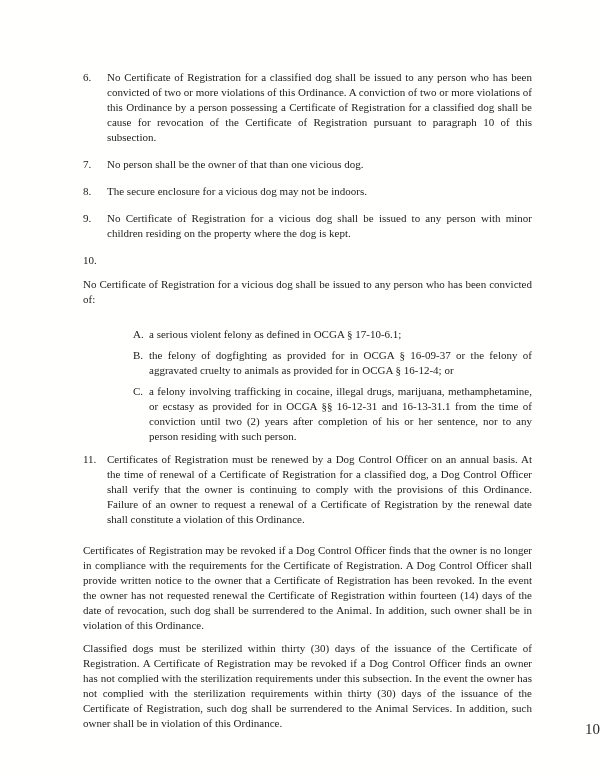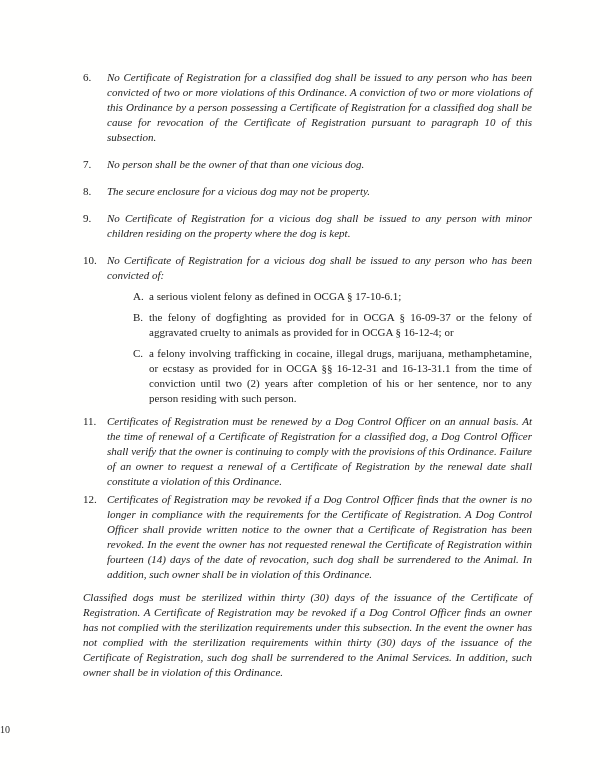--- a/index.html
+++ b/index.html
@@ -28,45 +28,44 @@
     display: flex;
     margin-bottom: 12px;
   }
   .item > .num {
     flex: 0 0 24px;
     width: 24px;
   }
   .item > .body {
     flex: 1;
     text-align: justify;
-    font-style: italic;
   }
   .sub {
     display: flex;
     margin-left: 50px;
     margin-bottom: 6px;
   }
   .sub > .letter {
     flex: 0 0 16px;
     width: 16px;
   }
   .sub > .body {
     flex: 1;
     text-align: justify;
   }
-  .gap-6  { margin-bottom: 6px; }
+  .gap-6  { margin-bottom: 20px; flex-direction: column; }
   .gap-8  { margin-bottom: 8px; }
-  .gap-10 { margin-bottom: 3px; }
+  .gap-10 { margin-bottom: 16px; }
   .footer {
     position: absolute;
     left: 0;
     top: 722px;
     width: 600px;
-    text-align: left;
-    font-size: 10px;
+    text-align: right;
+    font-size: 15px;
     line-height: 15px;
     color: #2a2a2a;
   }
 </style>
 </head>
 <body>
 
 <div class="page">
   <div class="content">
 
@@ -75,21 +74,21 @@
       <span class="body">No Certificate of Registration for a classified dog shall be issued to any person who has been convicted of two or more violations of this Ordinance. A conviction of two or more violations of this Ordinance by a person possessing a Certificate of Registration for a classified dog shall be cause for revocation of the Certificate of Registration pursuant to paragraph 10 of this subsection.</span>
     </div>
 
     <div class="item">
       <span class="num">7.</span>
       <span class="body">No person shall be the owner of that than one vicious dog.</span>
     </div>
 
     <div class="item">
       <span class="num">8.</span>
-      <span class="body">The secure enclosure for a vicious dog may not be property.</span>
+      <span class="body">The secure enclosure for a vicious dog may not be indoors.</span>
     </div>
 
     <div class="item">
       <span class="num">9.</span>
       <span class="body">No Certificate of Registration for a vicious dog shall be issued to any person with minor children residing on the property where the dog is kept.</span>
     </div>
 
     <div class="item gap-6">
       <span class="num">10.</span>
       <span class="body">No Certificate of Registration for a vicious dog shall be issued to any person who has been convicted of:</span>
@@ -109,21 +108,20 @@
       <span class="letter">C.</span>
       <span class="body">a felony involving trafficking in cocaine, illegal drugs, marijuana, methamphetamine, or ecstasy as provided for in OCGA §§ 16-12-31 and 16-13-31.1 from the time of conviction until two (2) years after completion of his or her sentence, nor to any person residing with such person.</span>
     </div>
 
     <div class="item gap-10">
       <span class="num">11.</span>
       <span class="body">Certificates of Registration must be renewed by a Dog Control Officer on an annual basis. At the time of renewal of a Certificate of Registration for a classified dog, a Dog Control Officer shall verify that the owner is continuing to comply with the provisions of this Ordinance. Failure of an owner to request a renewal of a Certificate of Registration by the renewal date shall constitute a violation of this Ordinance.</span>
     </div>
 
     <div class="item gap-8">
-      <span class="num">12.</span>
       <span class="body">Certificates of Registration may be revoked if a Dog Control Officer finds that the owner is no longer in compliance with the requirements for the Certificate of Registration. A Dog Control Officer shall provide written notice to the owner that a Certificate of Registration has been revoked. In the event the owner has not requested renewal the Certificate of Registration within fourteen (14) days of the date of revocation, such dog shall be surrendered to the Animal. In addition, such owner shall be in violation of this Ordinance.</span>
     </div>
 
     <div class="item">
       <span class="body">Classified dogs must be sterilized within thirty (30) days of the issuance of the Certificate of Registration. A Certificate of Registration may be revoked if a Dog Control Officer finds an owner has not complied with the sterilization requirements under this subsection. In the event the owner has not complied with the sterilization requirements within thirty (30) days of the issuance of the Certificate of Registration, such dog shall be surrendered to the Animal Services. In addition, such owner shall be in violation of this Ordinance.</span>
     </div>
 
   </div>
 
   <div class="footer">10</div>

